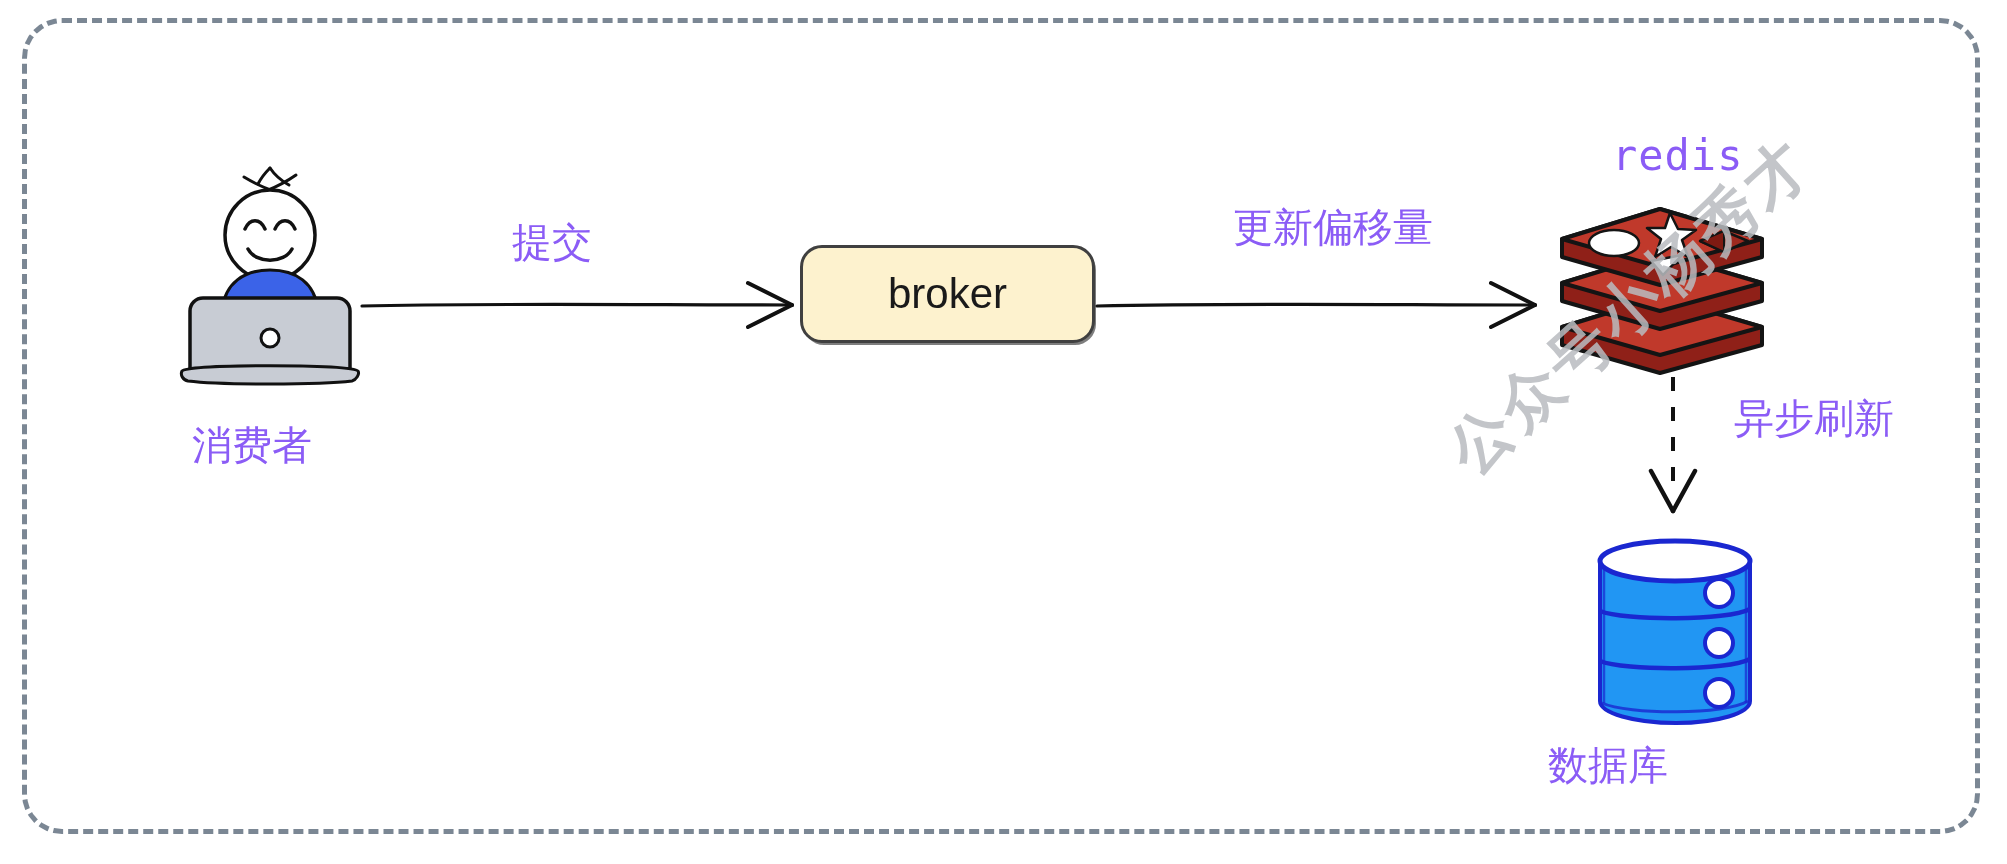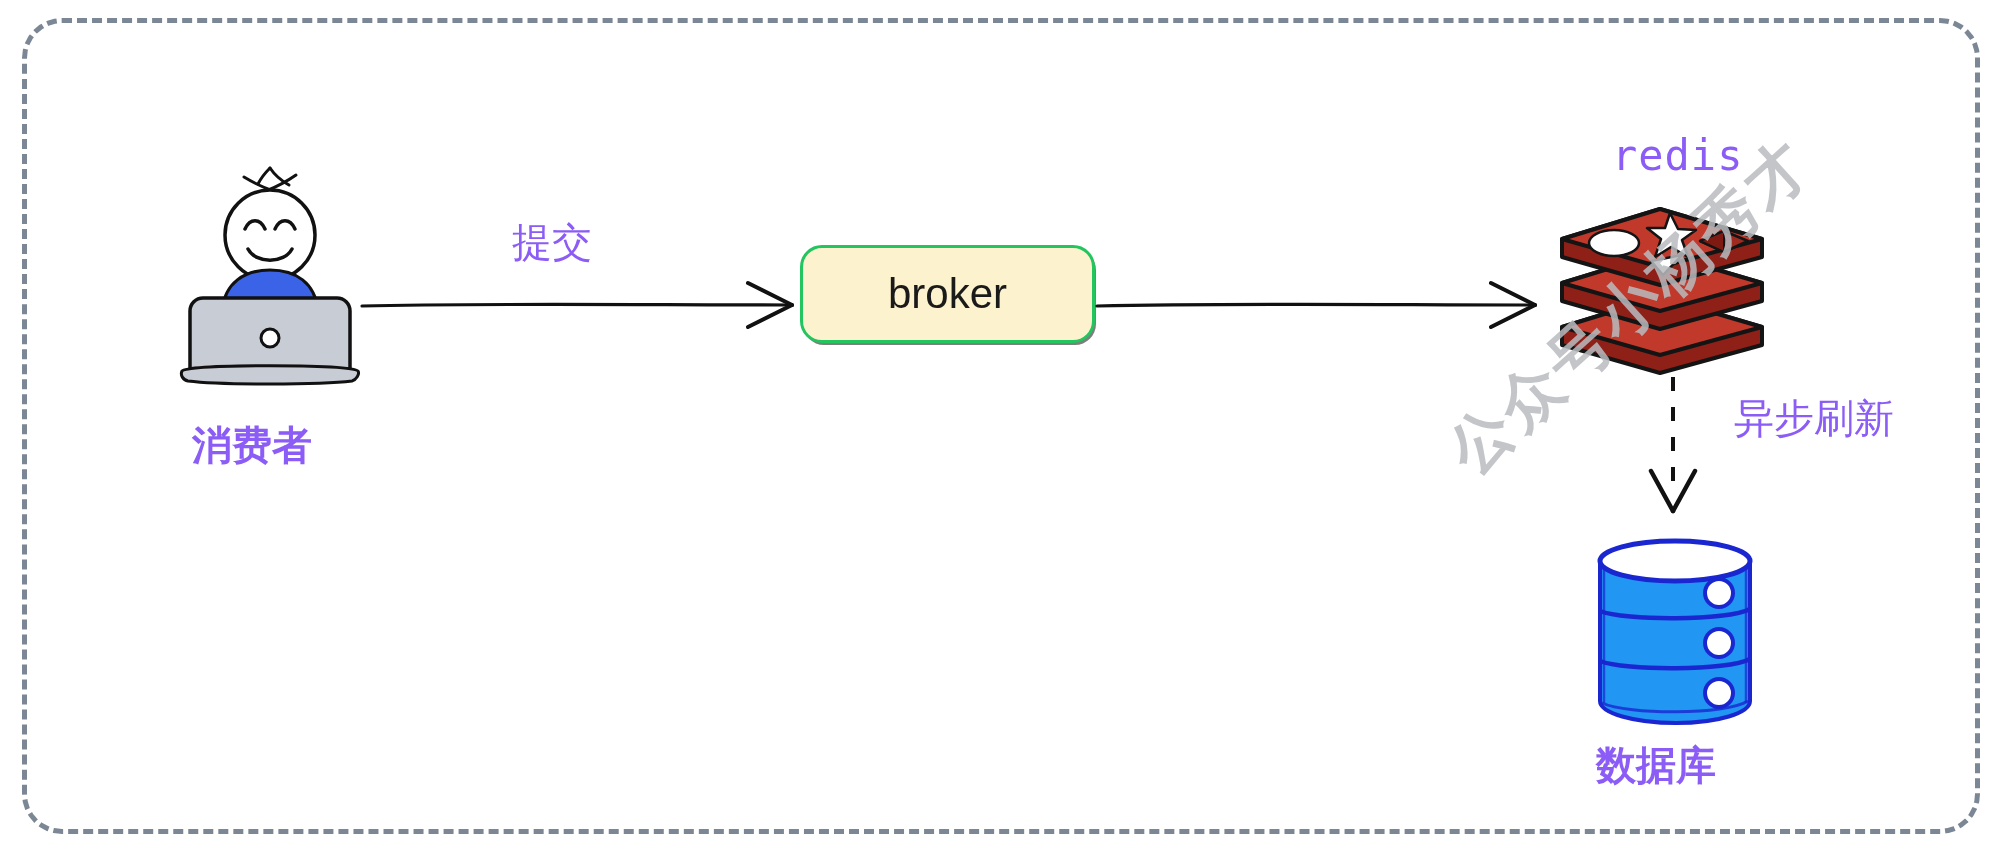--- a/index.html
+++ b/index.html
@@ -34,40 +34,40 @@
   
   .lbl {
     position: absolute;
     color: #8b5cf6;
     white-space: nowrap;
     line-height: 1;
   }
   .lbl-cn {
     font-family: "Liberation Sans", "DejaVu Sans", sans-serif;
     font-size: 40px;
-    font-weight: 700;
+    font-weight: 400;
   }
   .lbl-edge {
     font-size: 40px;
   }
   .lbl-mono {
     font-family: "DejaVu Sans Mono", "Liberation Mono", monospace;
     font-size: 42px;
     letter-spacing: 1px;
   }
 
   
   .broker-box {
     position: absolute;
     left: 800px;
     top: 245px;
     width: 295px;
     height: 98px;
     background: #fdf2ce;
-    border: 3px solid #22c55e;
+    border: 3px solid #404040;
     border-radius: 22px;
     box-sizing: border-box;
     display: flex;
     align-items: center;
     justify-content: center;
     font-size: 42px;
     color: #1a1a1a;
     box-shadow: 2px 3px 0 -1px rgba(20,20,20,0.55);
   }
 
@@ -138,20 +138,21 @@
   <div class="broker-box">broker</div>
 
   <div class="node" style="left:1095px; top:275px; width:450px; height:60px;">
     <svg width="450" height="60" viewBox="0 0 450 60">
       <path d="M2 31 C140 28 300 30 438 30" stroke="#111" stroke-width="3.2" fill="none" stroke-linecap="round"></path>
       <path d="M396 8 L440 30" stroke="#111" stroke-width="4" fill="none" stroke-linecap="round"></path>
       <path d="M396 52 L440 30" stroke="#111" stroke-width="4" fill="none" stroke-linecap="round"></path>
     </svg>
   </div>
 
+  <div class="lbl lbl-edge" style="left:1233px; top:207px;">更新偏移量</div>
 
   <div class="lbl lbl-mono" style="left:1612px; top:135px;">redis</div>
 
   <div class="node" style="left:1552px; top:205px; width:220px; height:165px;">
     <svg width="220" height="165" viewBox="0 0 220 165">
 
       <g>
         <path d="M10 122 L108 92 L210 122 L210 140 L108 168 L10 140 Z" fill="#8f2018" stroke="#141414" stroke-width="4" stroke-linejoin="round"></path>
         <path d="M10 122 L108 92 L210 122 L108 150 Z" fill="#c0392b" stroke="#141414" stroke-width="4" stroke-linejoin="round"></path>
       </g>
@@ -198,17 +199,17 @@
       <circle cx="131" cy="58" r="14" fill="#ffffff" stroke="#1a27d0" stroke-width="4"></circle>
       <circle cx="131" cy="108" r="14" fill="#ffffff" stroke="#1a27d0" stroke-width="4"></circle>
       <circle cx="131" cy="158" r="14" fill="#ffffff" stroke="#1a27d0" stroke-width="4"></circle>
 
       <path d="M16 30 L16 168" stroke="#1a27d0" stroke-width="2.5" fill="none" opacity=".7"></path>
       <path d="M158 30 L158 168" stroke="#1a27d0" stroke-width="2.5" fill="none" opacity=".7"></path>
       <path d="M14 168 C40 180 138 180 160 166" stroke="#1a27d0" stroke-width="3" fill="none" opacity=".8"></path>
     </svg>
   </div>
 
-  <div class="lbl lbl-cn" style="left:1596px; top:745px;">数据库</div>
+  <div class="lbl lbl-cn" style="left:1548px; top:745px;">数据库</div>
 
   <div class="watermark">公众号小杨秀才</div>
 
 </div>
 
 </body></html>

